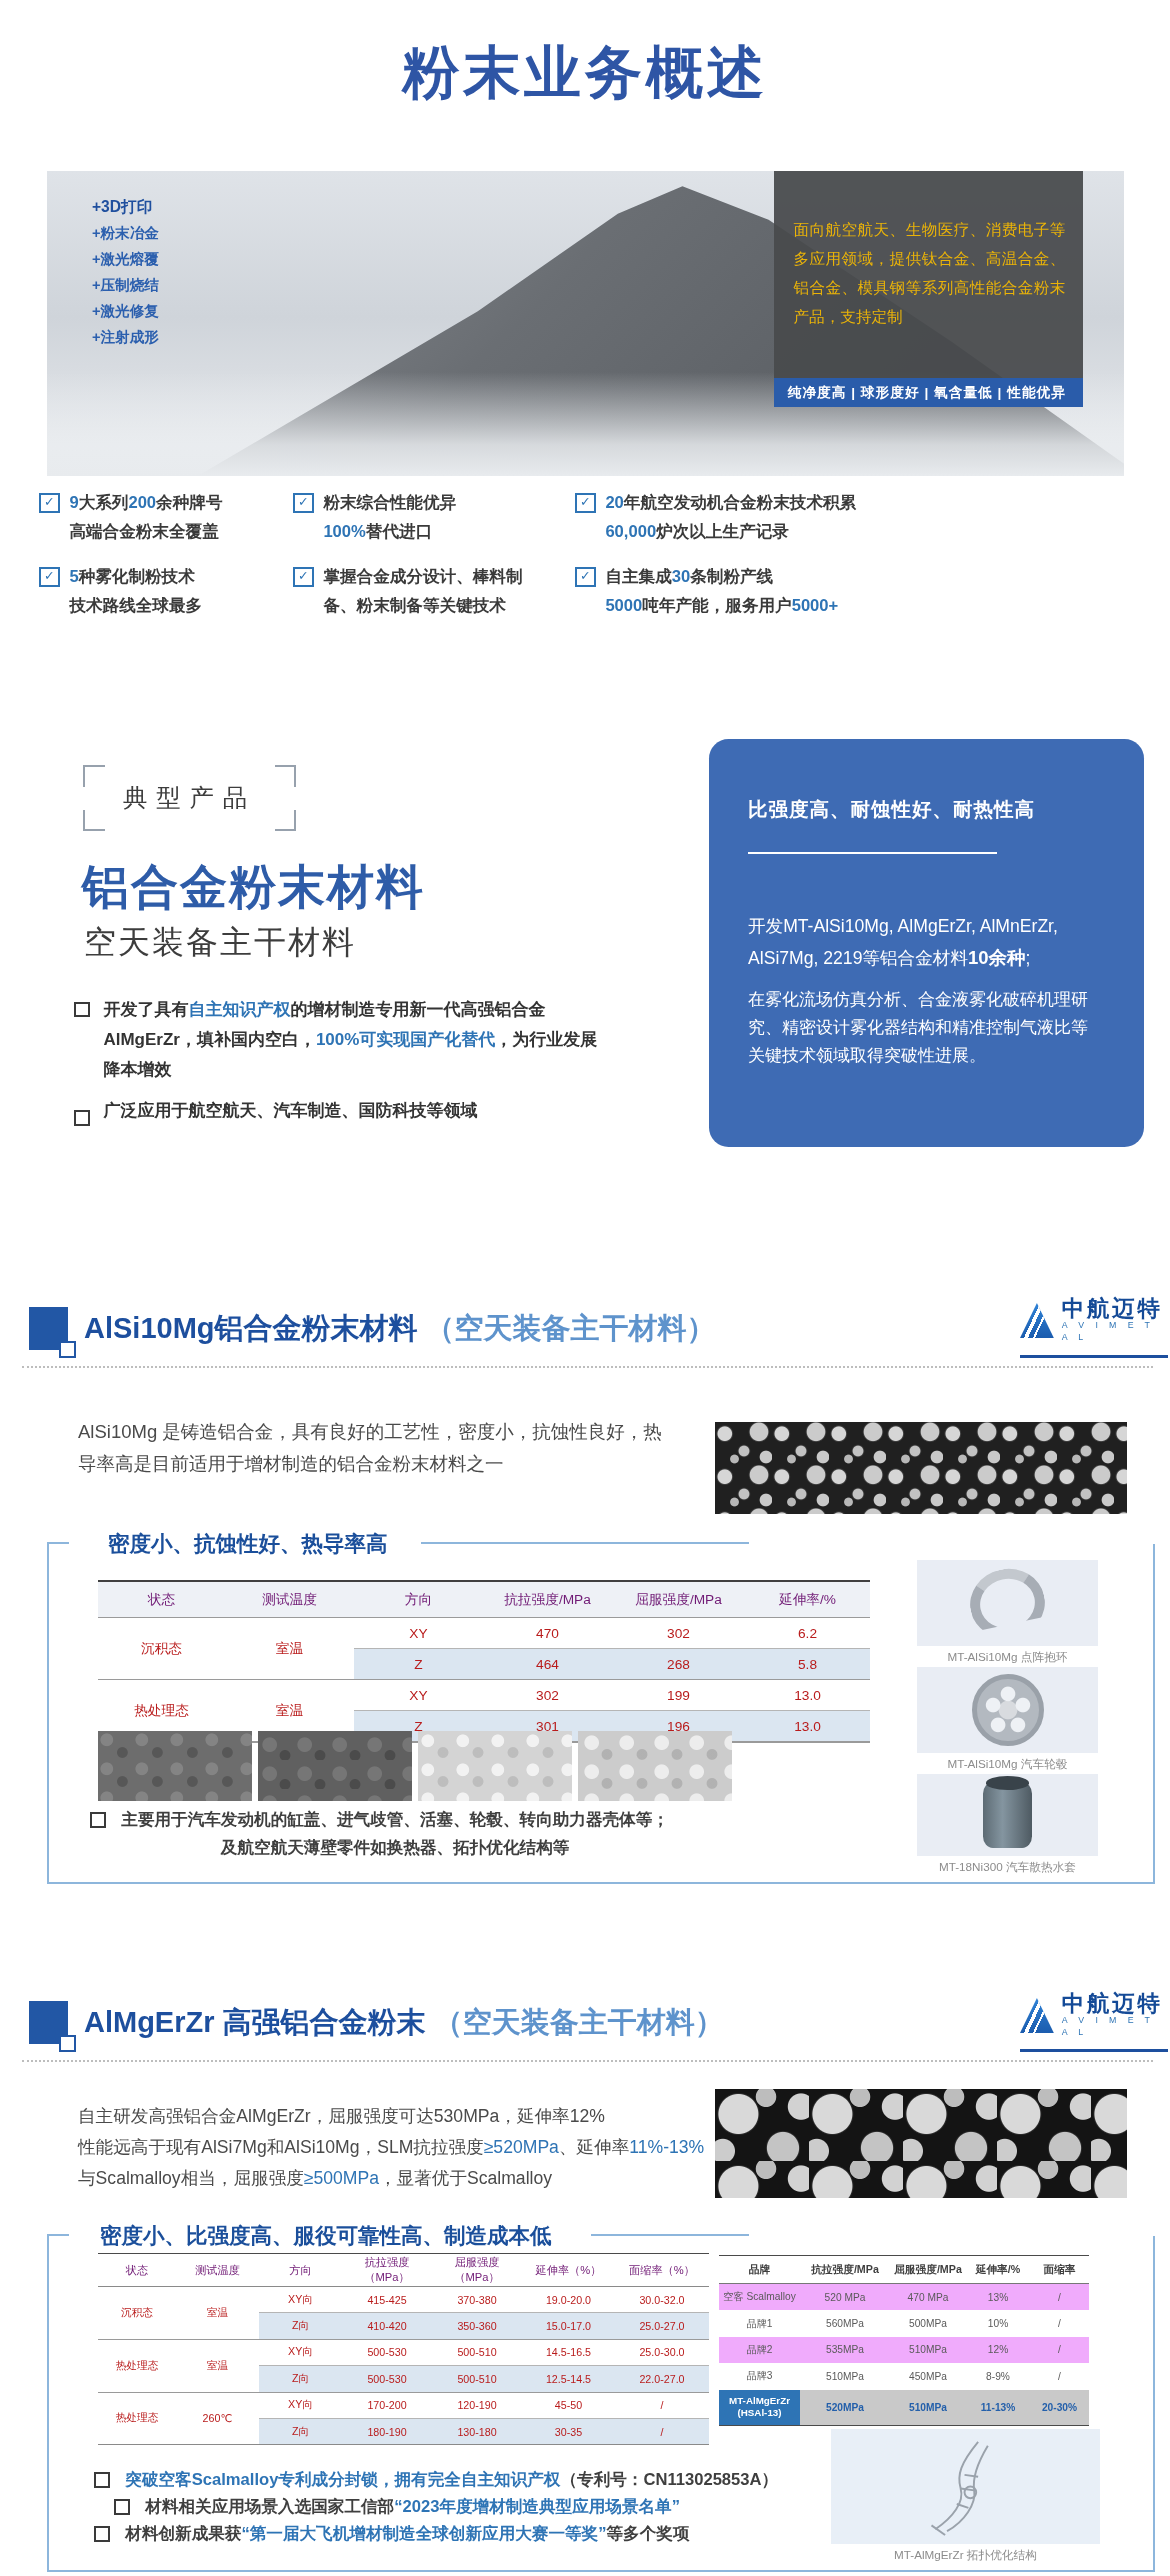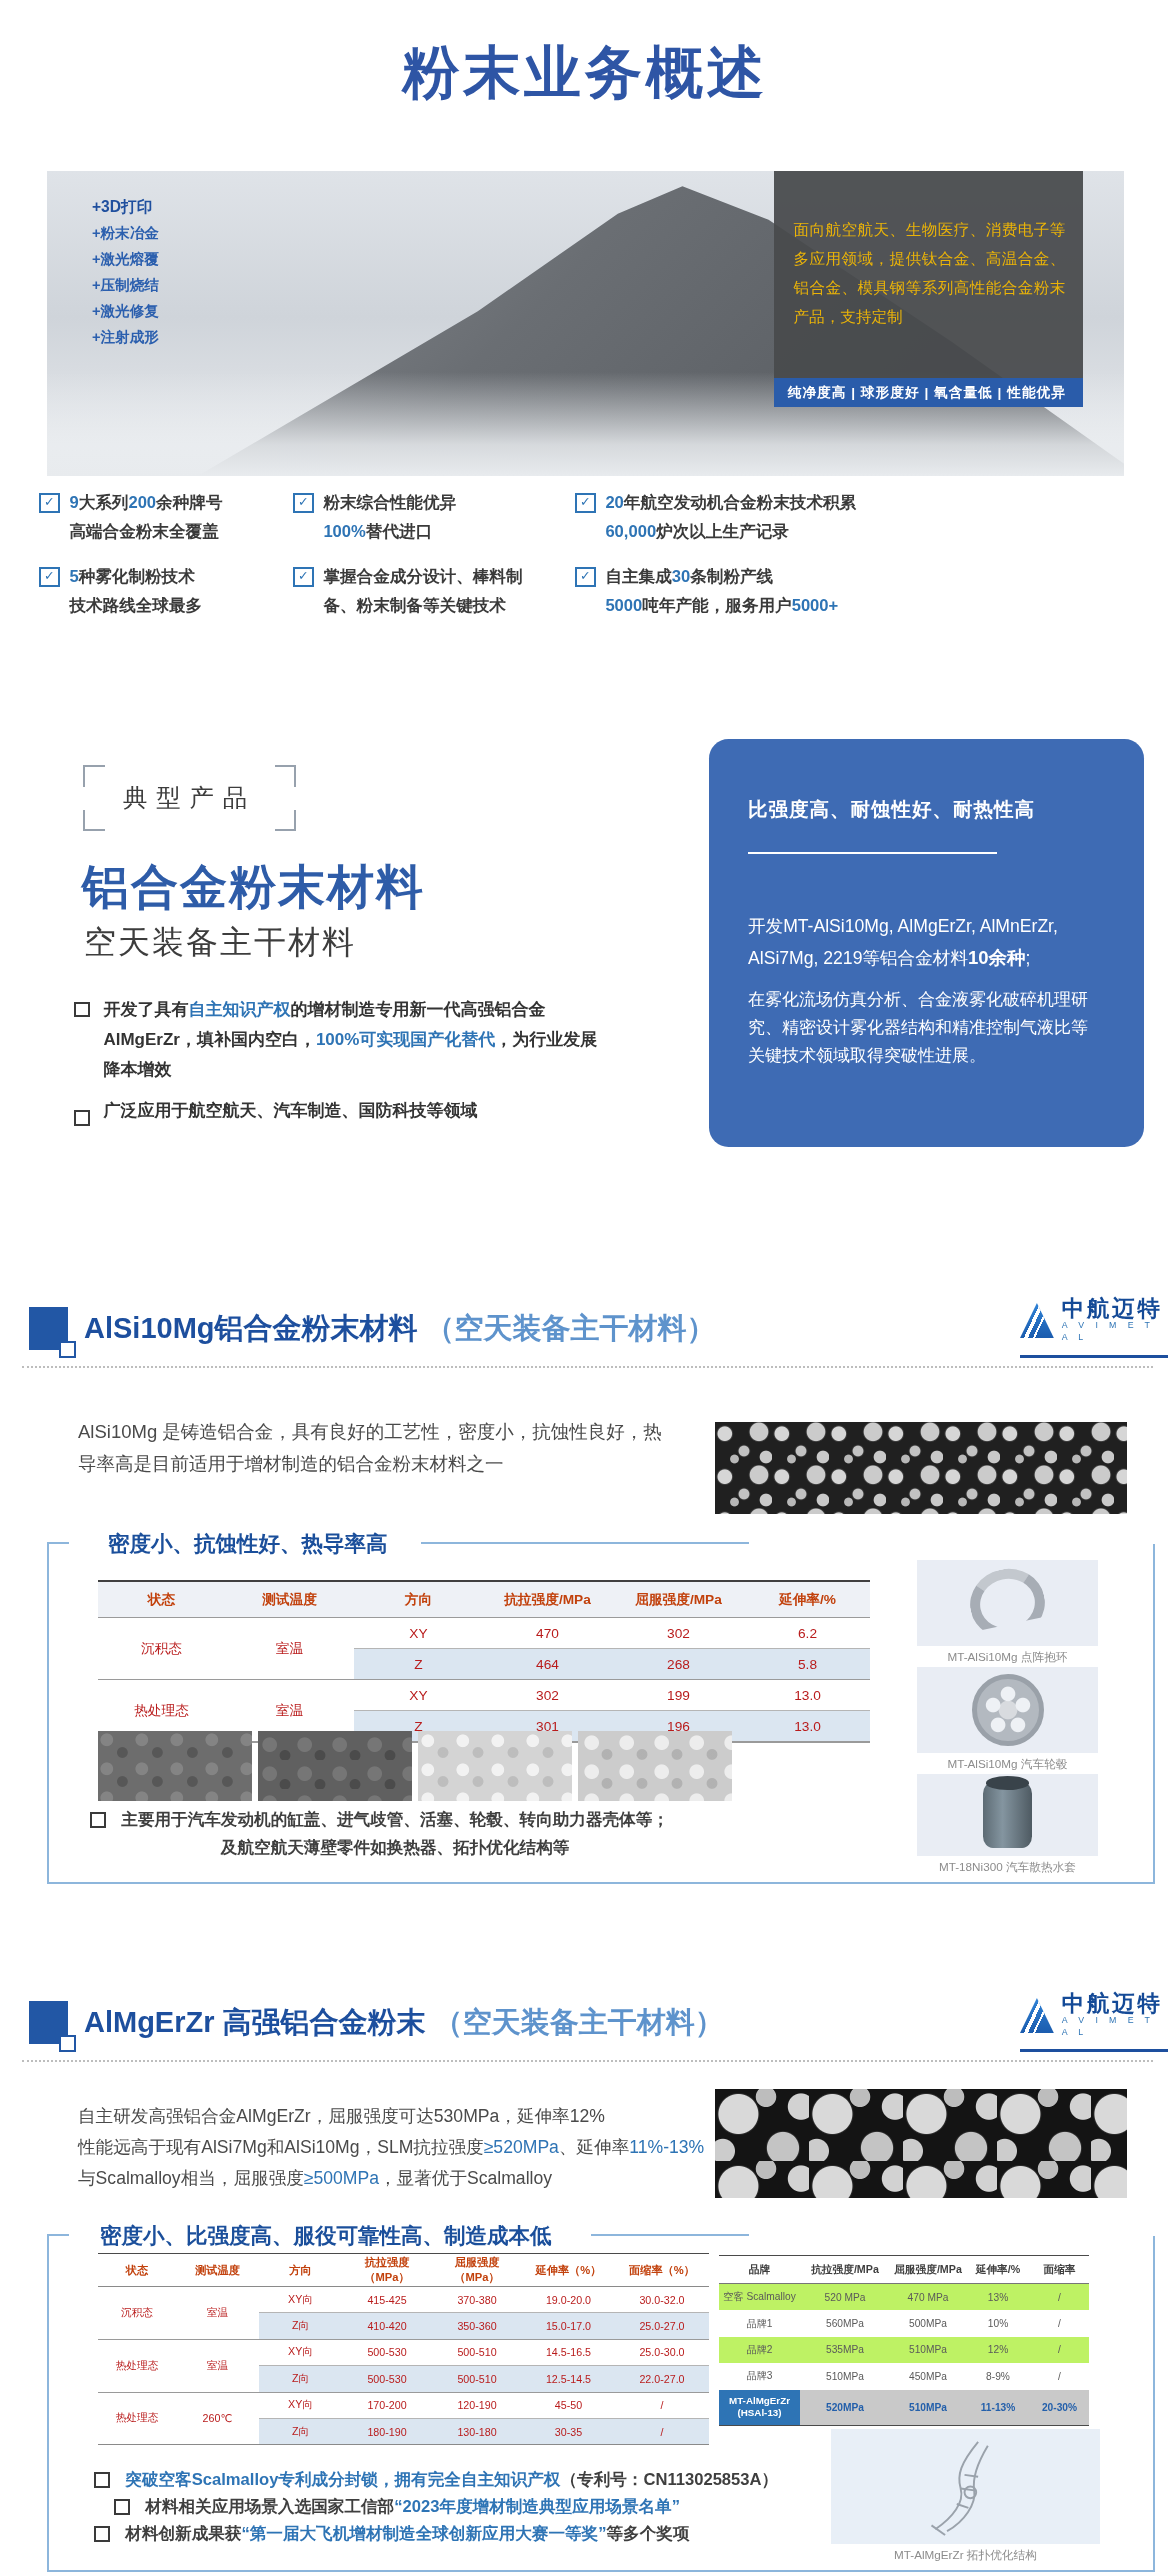--- a/index.html
+++ b/index.html
@@ -104,33 +104,33 @@
   
   .panel{border:2px solid #8db6dc;border-top:none;}
   #panel1{left:47px;top:1544px;width:1104px;height:338px;}
   #panel2{left:47px;top:2236px;width:1104px;height:334px;}
   .panel-stub{height:2px;background:#8db6dc;}
   .panel-title{font-size:21.5px;font-weight:bold;color:#1b4f9b;background:#fff;padding:0 5.9px;white-space:nowrap;}
 
   
   table{border-collapse:collapse;table-layout:fixed;}
   .t{border-top:2px solid #404040;border-bottom:2px solid #9a9a9a;}
-  .t thead th{background:#eef1f6;font-size:13.7px;font-weight:700;color:#c2410c;height:33px;
+  .t thead th{background:#eef1f6;font-size:13.7px;font-weight:400;color:#701a75;height:33px;
     border-bottom:1.5px solid #9a9a9a;}
   .t td{height:28px;text-align:center;font-size:13.7px;color:#b91c1c;}
   .t tbody tr.z td{background:#dbe6f1;border-top:1px solid #b5b5b5;}
   .t tbody tr.gsep td{border-top:1px solid #9a9a9a;}
   #table2l .t thead th{background:#fff;font-size:11.2px;height:25px;border-bottom:1px solid #8a8a8a;}
   #table2l .t{border-top:1.5px solid #4a4a4a;border-bottom:1.5px solid #8a8a8a;}
   #table2l .t td{font-size:10.7px;height:23.4px;}
 
   .t3{border-top:1.5px solid #4a4a4a;border-bottom:1.5px solid #4a4a4a;width:370px;}
   .t3 thead th{font-size:10.7px;font-weight:bold;color:#3f3f3f;height:25px;border-bottom:1px solid #777;}
   .t3 td{font-size:10.2px;color:#5a5a5a;height:24.4px;text-align:center;}
-  .t3 tr.shade td{background:#bef264;}
+  .t3 tr.shade td{background:#f0abfc;}
   .t3 tr.top td{background:#c9c9c9;height:33px;}
   .t3 tr.top td.brand{background:#2e74b5;color:#fff;font-weight:bold;font-size:9.8px;line-height:11.7px;}
   .t3 tr.top td.v{color:#2460ab;font-weight:bold;}
 
   
   .mg{width:154px;height:70px;display:inline-block;vertical-align:top;background-size:35px 29px;}
   .mg + .mg{margin-left:5.9px;}
   .mg1{background-color:#6d6d6d;background-image:radial-gradient(circle at 8.8px 8.8px,rgba(255,255,255,.16) 5.9px,transparent 6.8px),radial-gradient(circle at 24.4px 21.5px,rgba(0,0,0,.2) 4.9px,transparent 5.9px);}
   .mg2{background-color:#606060;background-image:radial-gradient(circle at 11.7px 13.7px,rgba(255,255,255,.14) 6.8px,transparent 7.8px),radial-gradient(circle at 27px 24.4px,rgba(0,0,0,.22) 4.9px,transparent 5.9px);}
   .mg3{background-color:#d4d4d4;background-image:radial-gradient(circle at 9.8px 9.8px,rgba(255,255,255,.7) 5.9px,transparent 6.8px),radial-gradient(circle at 25px 21.5px,rgba(120,120,120,.25) 4.9px,transparent 5.9px);}

